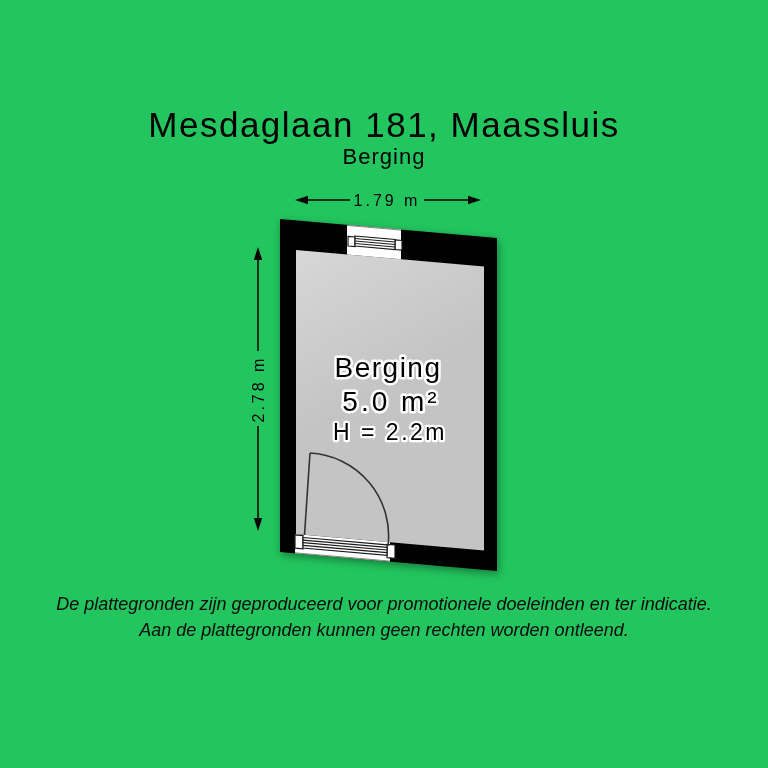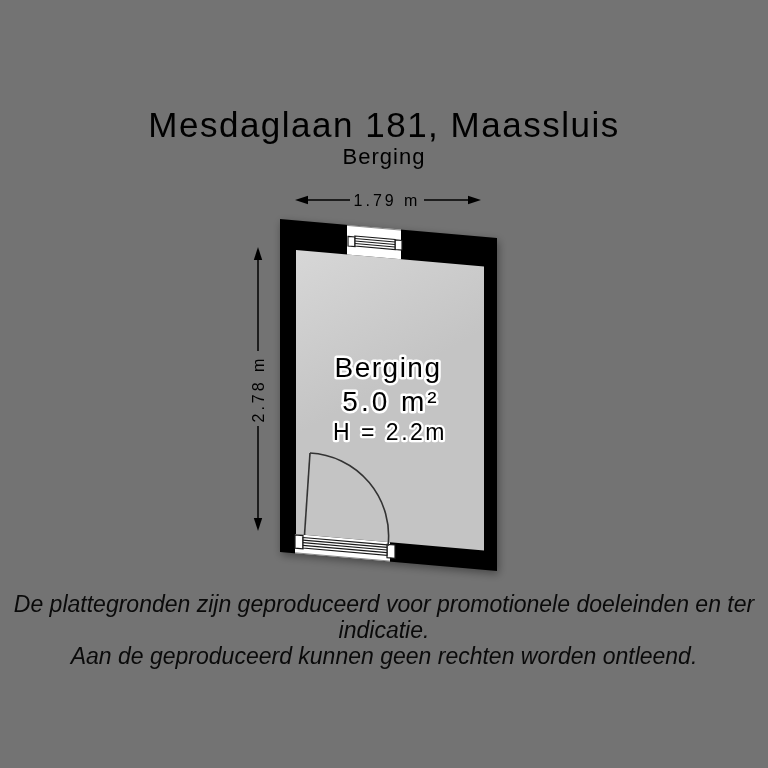--- a/index.html
+++ b/index.html
@@ -8,21 +8,21 @@
     width: 768px;
     height: 768px;
     background: #ffffff;
     font-family: "Liberation Sans", sans-serif;
     overflow: hidden;
   }
   .page {
     position: relative;
     width: 768px;
     height: 768px;
-    background: #737373;
+    background: #22c55e;
   }
   .title {
     position: absolute;
     top: 106px;
     left: 0;
     width: 768px;
     text-align: center;
     font-size: 35px;
     line-height: 1.1;
     letter-spacing: 1.5px;
@@ -83,21 +83,21 @@
     stroke-width: 4.5px;
     stroke-linejoin: round;
     paint-order: stroke;
   }
   .footer {
     position: absolute;
     top: 591px;
     left: 0;
     width: 768px;
     text-align: center;
-    font-size: 23px;
+    font-size: 18px;
     font-style: italic;
     line-height: 26px;
     color: #0a0a0a;
   }
 </style>
 </head>
 <body>
 
 <div class="page">
 
@@ -165,16 +165,16 @@
     </g>
     <text class="dim-label" transform="rotate(-90 258 389)" x="258" y="394.5">2.78 m</text>
 
     <text class="room-name" x="388" y="377">Berging</text>
     <text class="room-area" x="391" y="411">5.0 m²</text>
     <text class="room-h" x="390" y="440">H = 2.2m</text>
   </svg>
 
   <div class="footer">
     <div>De plattegronden zijn geproduceerd voor promotionele doeleinden en ter indicatie.</div>
-    <div>Aan de geproduceerd kunnen geen rechten worden ontleend.</div>
+    <div>Aan de plattegronden kunnen geen rechten worden ontleend.</div>
   </div>
 
 </div>
 
 </body></html>

